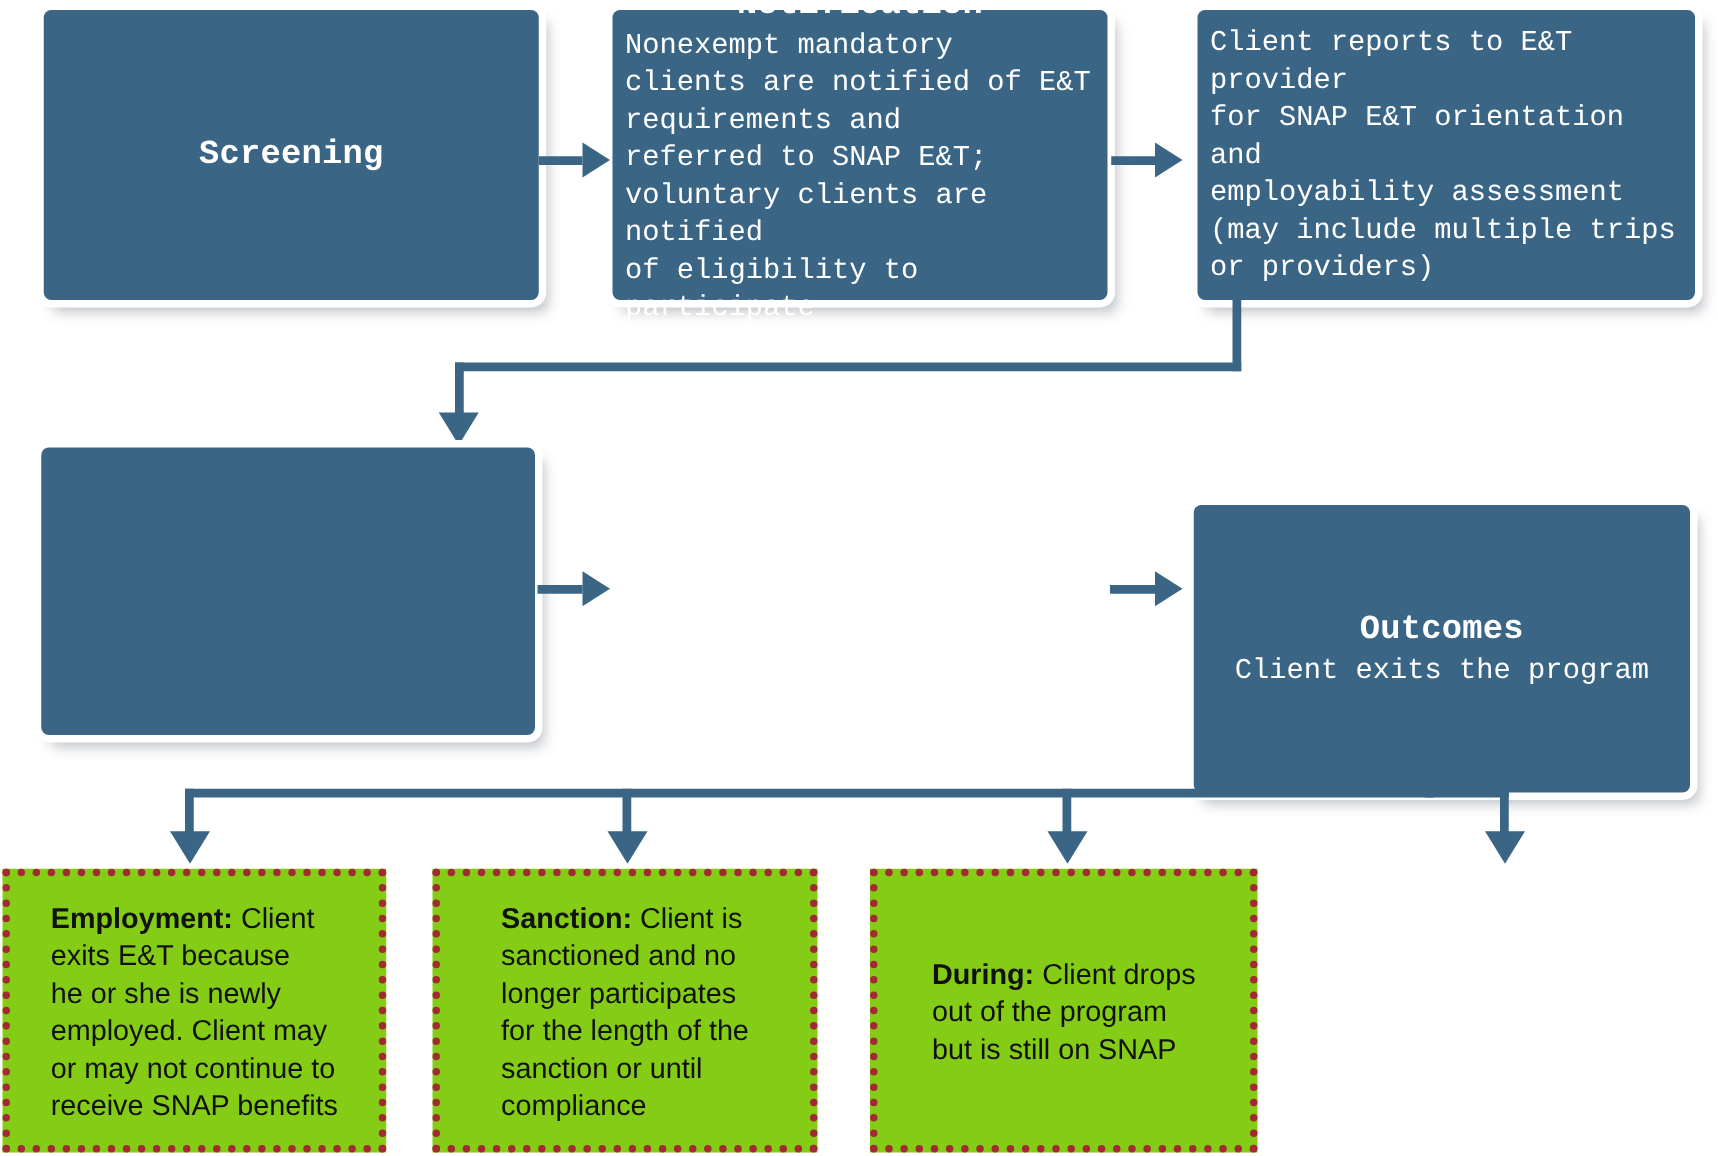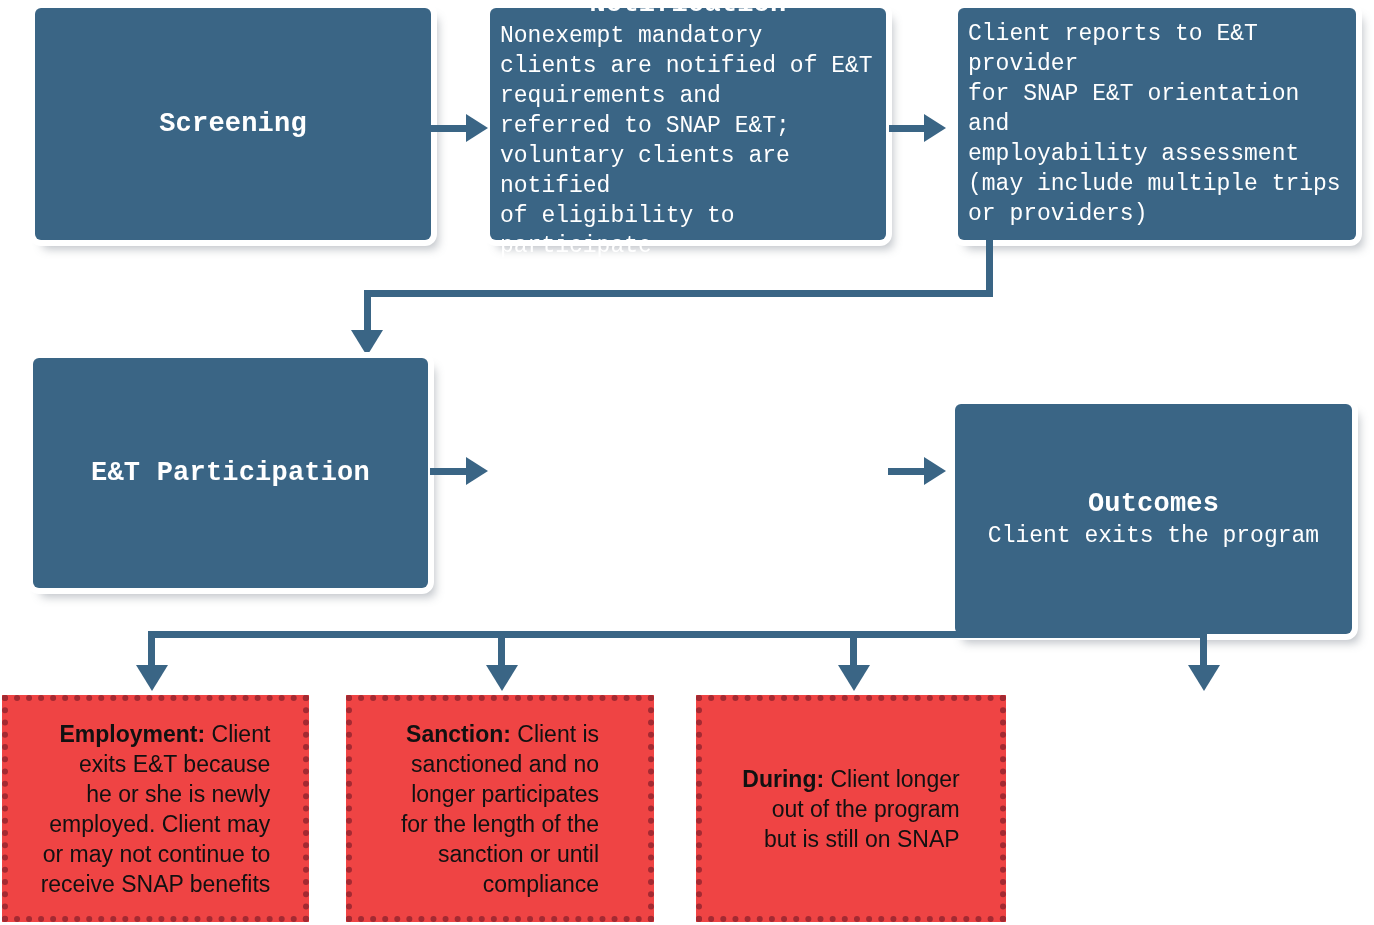--- a/index.html
+++ b/index.html
@@ -42,26 +42,26 @@
     white-space: pre-line;
     padding: 0 10px;
   }
   
   .obox {
     position: absolute;
     box-sizing: border-box;
     top: 695px;
     height: 227px;
     border: 6px dotted #a32a32;
-    background: #ef4444;
+    background: #84cc16;
     color: #111111;
     display: flex;
     align-items: center;
     justify-content: center;
-    text-align: right;
+    text-align: left;
   }
   .otext {
     font-size: 23px;
     line-height: 30px;
     white-space: pre-line;
     padding: 0 6px;
   }
   .otext b { font-weight: bold; }
   
   .hline, .vline {
@@ -125,21 +125,20 @@
     <div class="shaft" style="width:35px;"></div>
     <div class="head"></div>
   </div>
 
   <div class="vline" style="left:986px; top:240px; height:57px;"></div>
   <div class="hline" style="left:364px; top:290px; width:629px;"></div>
   <div class="vline" style="left:364px; top:290px; height:42px;"></div>
   <div class="arrow-d" style="left:351px; top:330px;"></div>
 
   <div class="pbox" style="left:33px; top:358px; width:395px; height:230px;">
-    <div class="ptitle">E&amp;T Participation</div>
   </div>
 
 
   <div class="pbox" style="left:955px; top:358px; width:397px; height:230px;margin-top:46px;">
     <div class="ptitle">Outcomes</div>
     <div class="ptext">Client exits the program</div>
   </div>
 
   <div class="arrow-r" style="left:430px; top:457px;">
     <div class="shaft" style="width:36px;"></div>
@@ -177,19 +176,19 @@
   <div class="obox" style="left:346px; width:308px;">
     <div class="otext"><b>Sanction:</b><span> Client is
 sanctioned and no
 longer participates
 for the length of the
 sanction or until
 compliance</span></div>
   </div>
 
   <div class="obox" style="left:696px; width:310px;">
-    <div class="otext"><b>During:</b><span> Client longer
+    <div class="otext"><b>During:</b><span> Client drops
 out of the program
 but is still on SNAP</span></div>
   </div>
 
 
 </div>
 
 </body></html>

